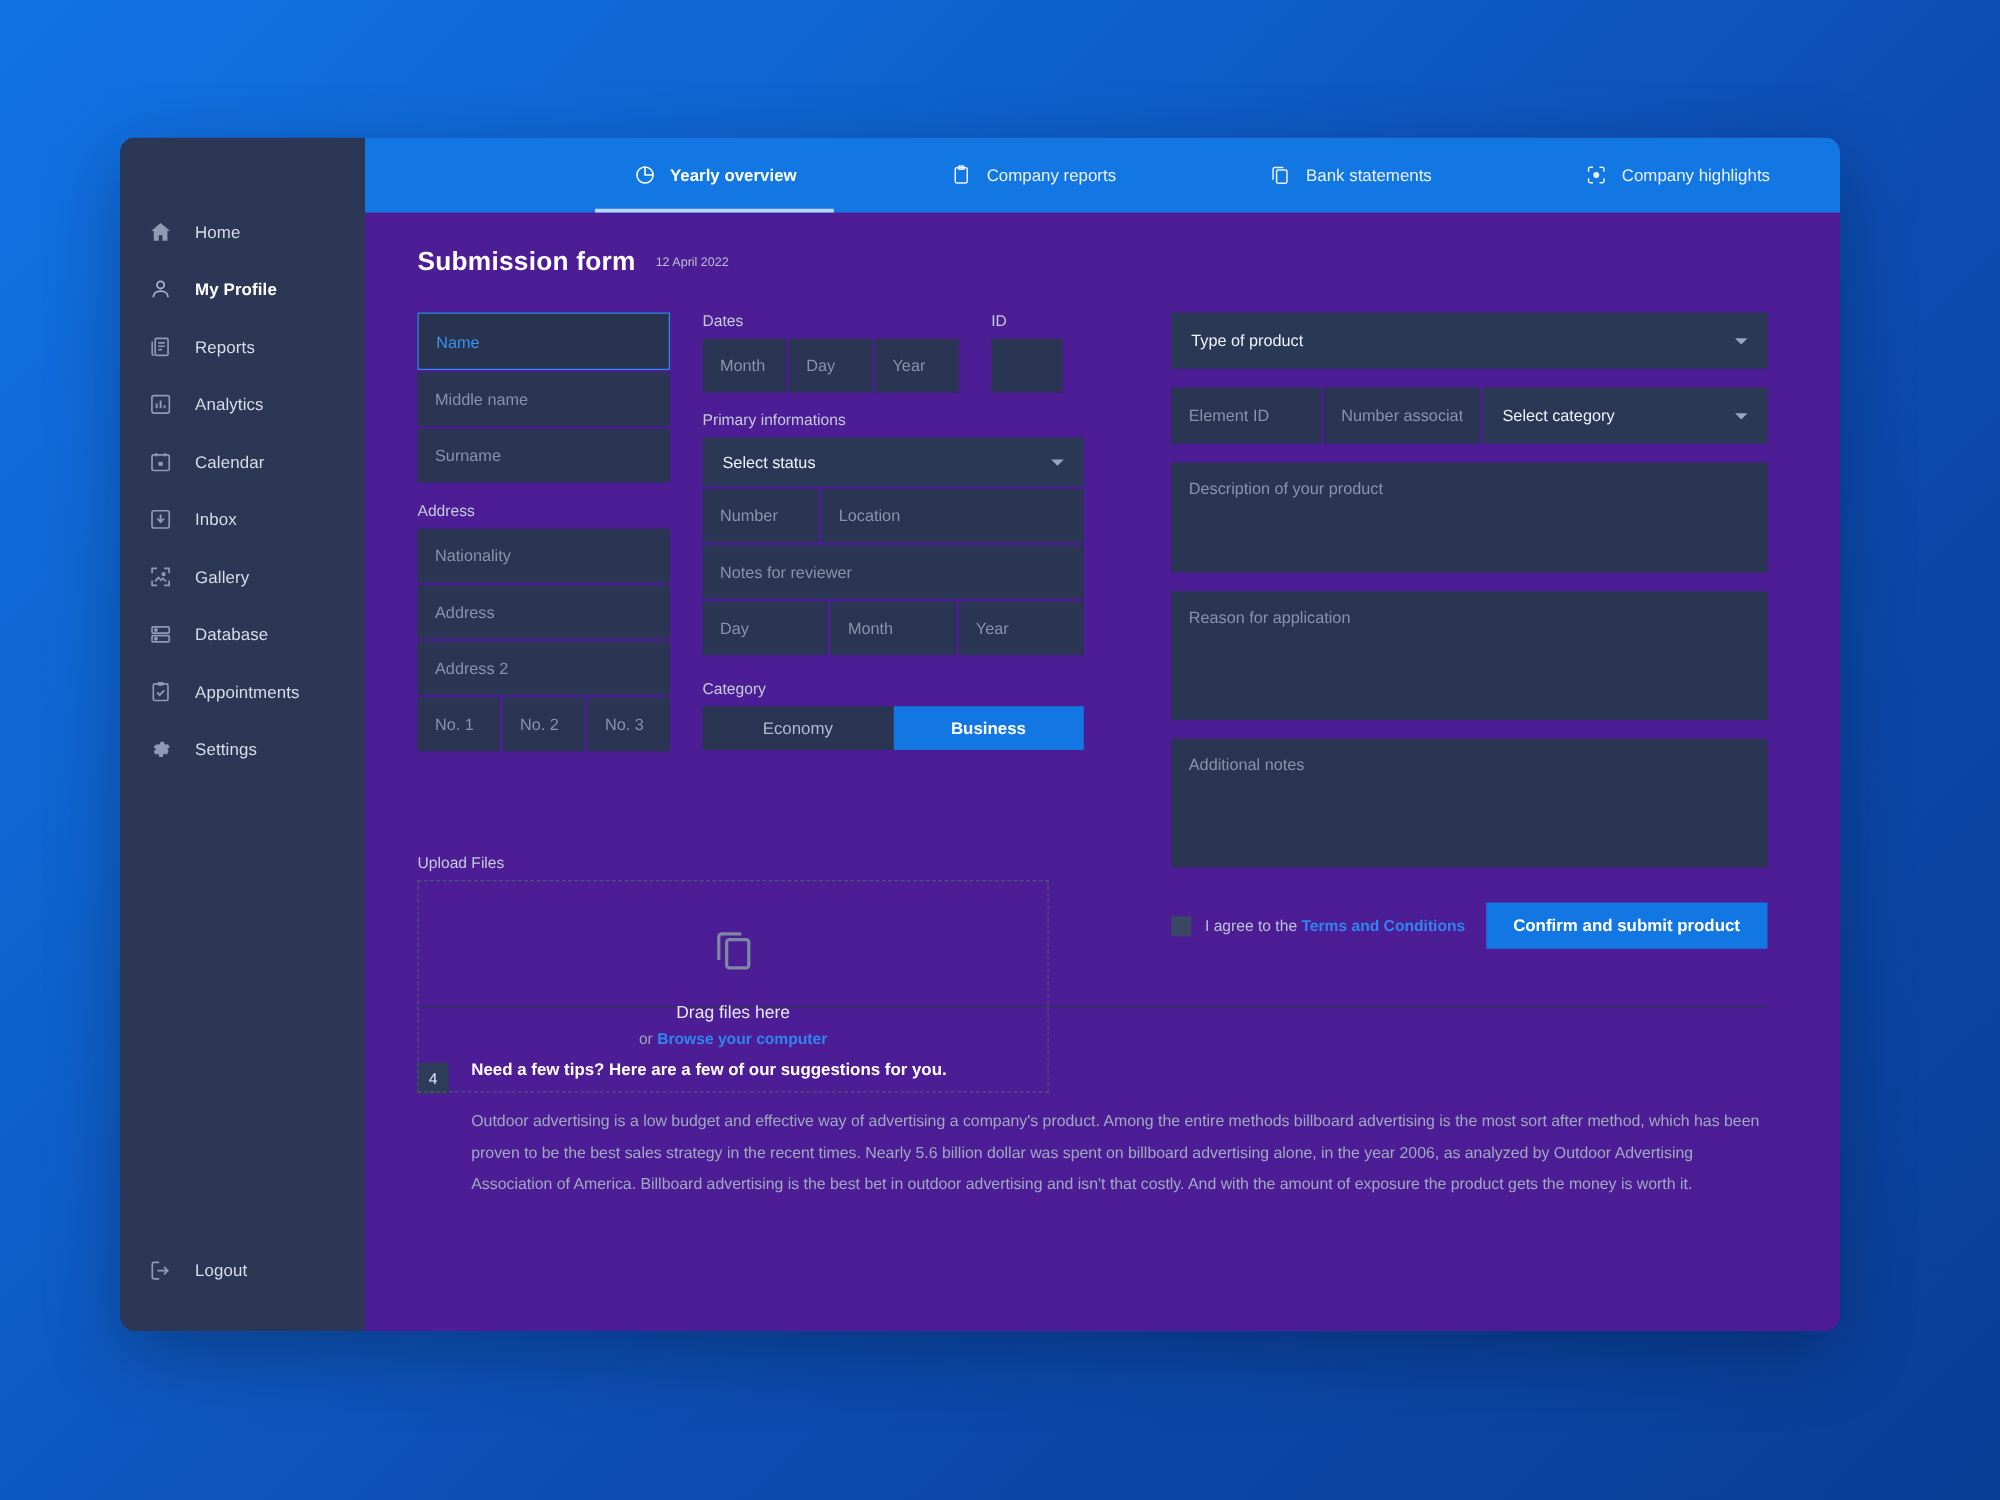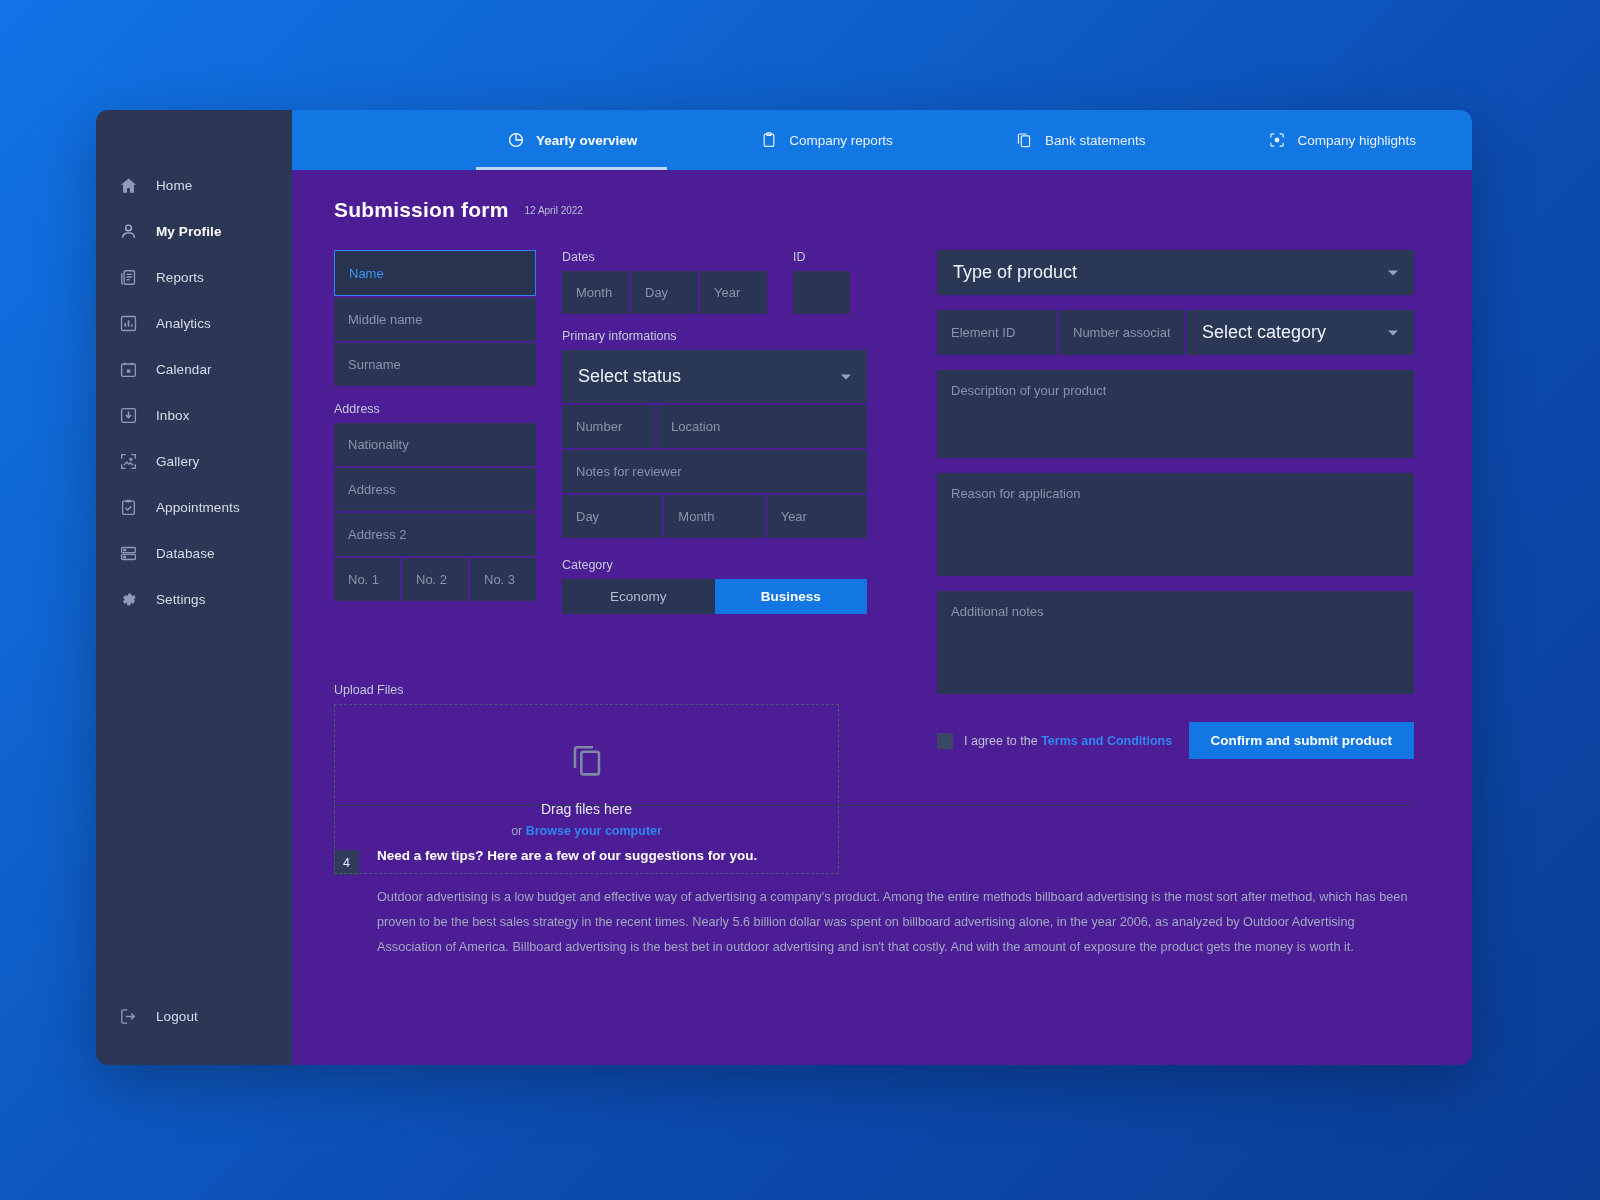--- a/index.html
+++ b/index.html
@@ -181,29 +181,29 @@
     font-size: 13px;
     padding: 13px 14px;
     width: 100%;
     display: block;
   }
   .ta::placeholder { color: #8a93ab; opacity: 1; }
 
   
   .sel {
     background: #2a3755;
-    height: 53px;
+    height: 39px;
     display: flex;
     align-items: center;
     padding: 0 16px;
     cursor: pointer;
     position: relative;
     width: 100%;
   }
-  .sel-text { font-size: 18px; color: #eef2f9; }
+  .sel-text { font-size: 13px; color: #eef2f9; }
   .caret {
     position: absolute;
     right: 16px; top: 50%;
     transform: translateY(-50%);
     width: 0; height: 0;
     border-left: 5px solid transparent;
     border-right: 5px solid transparent;
     border-top: 5px solid #9aa4bc;
   }
 
@@ -379,38 +379,38 @@
               <circle cx="15" cy="9.3" r="1.3" fill="currentColor"></circle>
               <path d="M6.3 16.6l3.5-4 2.6 2.9 1.9-1.9 3.4 3"></path>
             </svg>
         </span>
         <span class="nav-label">Gallery</span>
       </div>
 
       <div class="nav-item">
         <span class="nav-icon">
           <svg viewBox="0 0 24 24" fill="none" stroke="currentColor" stroke-width="1.7">
-              <rect x="4.6" y="4" width="14.8" height="16.7" rx="1.6"></rect>
-              <rect x="9" y="2.1" width="6" height="3.6" rx="0.9" fill="currentColor" stroke="none"></rect>
-              <path d="M8.5 12.6l2.5 2.6 4.5-4.7" stroke-width="1.9"></path>
-            </svg>
-        </span>
-        <span class="nav-label">Appointments</span>
-      </div>
-
-      <div class="nav-item">
-        <span class="nav-icon">
-          <svg viewBox="0 0 24 24" fill="none" stroke="currentColor" stroke-width="1.7">
               <rect x="3.3" y="4.4" width="17.4" height="6.4" rx="1.2"></rect>
               <rect x="3.3" y="13.2" width="17.4" height="6.4" rx="1.2"></rect>
               <circle cx="7.2" cy="7.6" r="1.1" fill="currentColor"></circle>
               <circle cx="7.2" cy="16.4" r="1.1" fill="currentColor"></circle>
             </svg>
         </span>
         <span class="nav-label">Database</span>
+      </div>
+
+      <div class="nav-item">
+        <span class="nav-icon">
+          <svg viewBox="0 0 24 24" fill="none" stroke="currentColor" stroke-width="1.7">
+              <rect x="4.6" y="4" width="14.8" height="16.7" rx="1.6"></rect>
+              <rect x="9" y="2.1" width="6" height="3.6" rx="0.9" fill="currentColor" stroke="none"></rect>
+              <path d="M8.5 12.6l2.5 2.6 4.5-4.7" stroke-width="1.9"></path>
+            </svg>
+        </span>
+        <span class="nav-label">Appointments</span>
       </div>
 
       <div class="nav-item">
         <span class="nav-icon">
           <svg viewBox="0 0 24 24" fill="currentColor">
               <path d="M12 8.3a3.7 3.7 0 1 0 0 7.4 3.7 3.7 0 0 0 0-7.4zm0 5.6a1.9 1.9 0 1 1 0-3.8 1.9 1.9 0 0 1 0 3.8z"></path>
               <path d="M20.6 13.6l-1.5-.9c.1-.5.1-1 0-1.5l1.5-.9a.7.7 0 0 0 .3-.9l-1.3-2.3a.7.7 0 0 0-.9-.3l-1.6.6a7 7 0 0 0-1.3-.8l-.2-1.7a.7.7 0 0 0-.7-.6h-2.6a.7.7 0 0 0-.7.6l-.2 1.7c-.5.2-.9.5-1.3.8l-1.6-.6a.7.7 0 0 0-.9.3L5.1 9.4a.7.7 0 0 0 .3.9l1.5.9c-.1.5-.1 1 0 1.5l-1.5.9a.7.7 0 0 0-.3.9l1.3 2.3c.2.3.6.4.9.3l1.6-.6c.4.3.8.6 1.3.8l.2 1.7c0 .4.3.6.7.6h2.6c.4 0 .7-.2.7-.6l.2-1.7c.5-.2.9-.5 1.3-.8l1.6.6c.3.1.7 0 .9-.3l1.3-2.3a.7.7 0 0 0-.3-.9z"></path>
             </svg>
         </span>
         <span class="nav-label">Settings</span>

